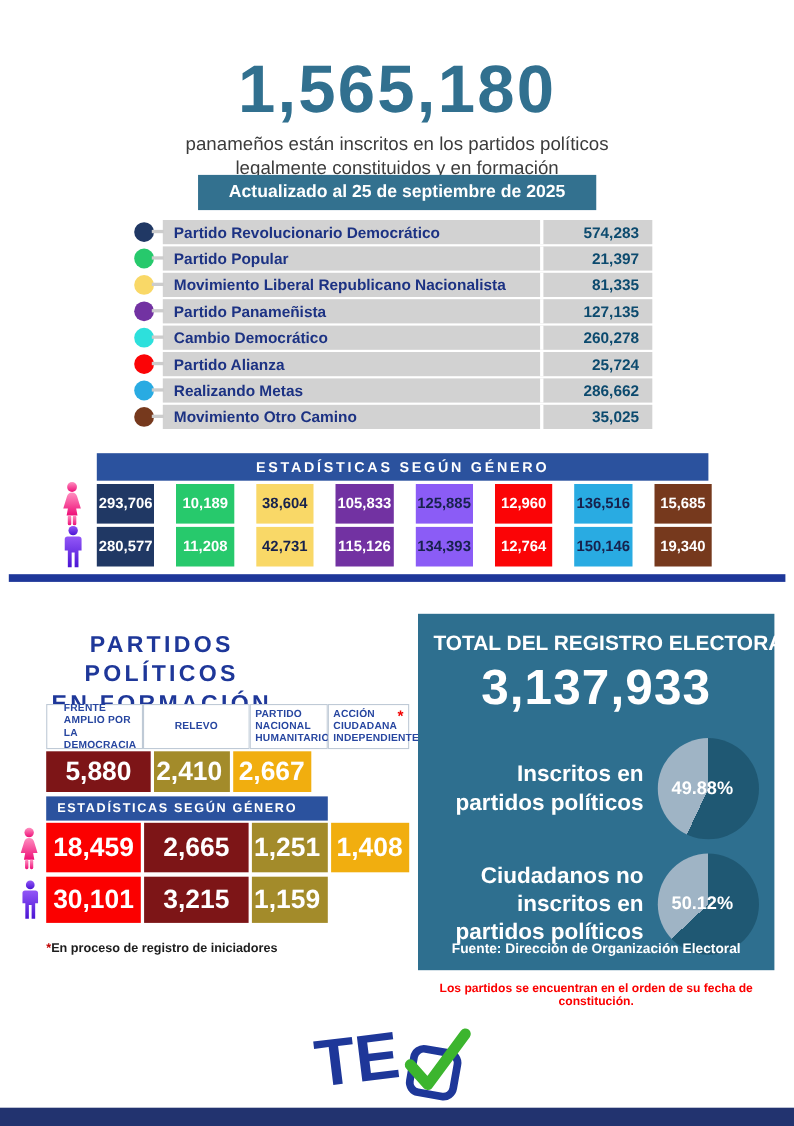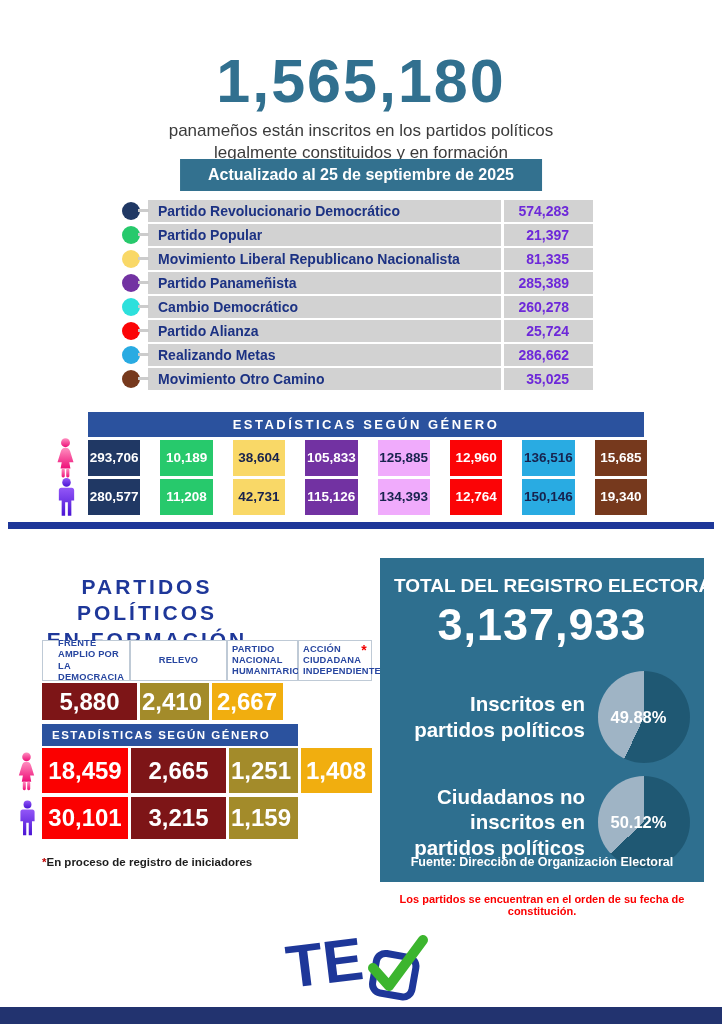--- a/index.html
+++ b/index.html
@@ -40,44 +40,44 @@
   }
   .dot::after {
     content:""; position:absolute; left:16px; top:7px; width:11px; height:3px;
     background:#cccccc;
   }
   .pname {
     flex:1; padding-left:10px; color:#1c3283; font-weight:bold;
     font-size:14px; white-space:nowrap; overflow:hidden;
   }
   .pval {
-    width:92px; align-self:stretch; border-left:3px solid #ffffff;
-    text-align:right; padding-right:24px; line-height:22px;
-    color:#6d28d9; font-weight:bold; font-size:14px;
+    width:102px; align-self:stretch; border-left:3px solid #ffffff;
+    text-align:right; padding-right:12px; line-height:22px;
+    color:#0c4a6e; font-weight:bold; font-size:14px;
   }
   .d0{background:#203864}.d1{background:#27c96c}.d2{background:#f9d867}.d3{background:#7232a2}
   .d4{background:#2de0dc}.d5{background:#fb0406}.d6{background:#29abe2}.d7{background:#76391d}
   
   .gstats-header {
     position:absolute; top:412px; left:88px; width:556px; height:25px;
     background:#2b529e; color:#ffffff; font-weight:bold; font-size:13px;
     letter-spacing:2.5px; text-align:center; line-height:25px;
   }
   .grow {
     position:absolute; left:88px; width:559px; height:36px;
     display:flex; gap:20px;
   }
   .grow-f { top:440px; } .grow-m { top:479px; }
   .gcell {
     flex:1; text-align:center; line-height:36px;
     font-weight:bold; font-size:13.5px;
   }
   .bg0{background:#203864;color:#ffffff}.bg1{background:#27c96c;color:#ffffff}
   .bg2{background:#f9d867;color:#17224d}.bg3{background:#7232a2;color:#ffffff}
-  .bg4{background:#f0abfc;color:#17224d}.bg5{background:#fb0406;color:#ffffff}
+  .bg4{background:#8b5cf6;color:#17224d}.bg5{background:#fb0406;color:#ffffff}
   .bg6{background:#29abe2;color:#17224d}.bg7{background:#76391d;color:#ffffff}
   .icon-f-lg{position:absolute;left:50px;top:438px;width:31px;height:40px;}
   .icon-m-lg{position:absolute;left:53px;top:477px;width:27px;height:40px;}
   .divider{position:absolute;top:522px;left:8px;width:706px;height:7px;background:#1e3799;}
   
   .form-title{
     position:absolute;left:22px;top:574px;width:250px;text-align:center;
     color:#1e3799;font-weight:800;font-size:21px;letter-spacing:3px;line-height:1.25;
   }
   .form-header{position:absolute;left:42px;top:640px;width:330px;display:flex;height:41px;}
@@ -162,21 +162,21 @@
       <span class="pval">21,397</span>
     </div>
     <div class="party-row">
       <span class="dot d2"></span>
       <span class="pname">Movimiento Liberal Republicano Nacionalista</span>
       <span class="pval">81,335</span>
     </div>
     <div class="party-row">
       <span class="dot d3"></span>
       <span class="pname">Partido Panameñista</span>
-      <span class="pval">285,389</span>
+      <span class="pval">127,135</span>
     </div>
     <div class="party-row">
       <span class="dot d4"></span>
       <span class="pname">Cambio Democrático</span>
       <span class="pval">260,278</span>
     </div>
     <div class="party-row">
       <span class="dot d5"></span>
       <span class="pname">Partido Alianza</span>
       <span class="pval">25,724</span>

